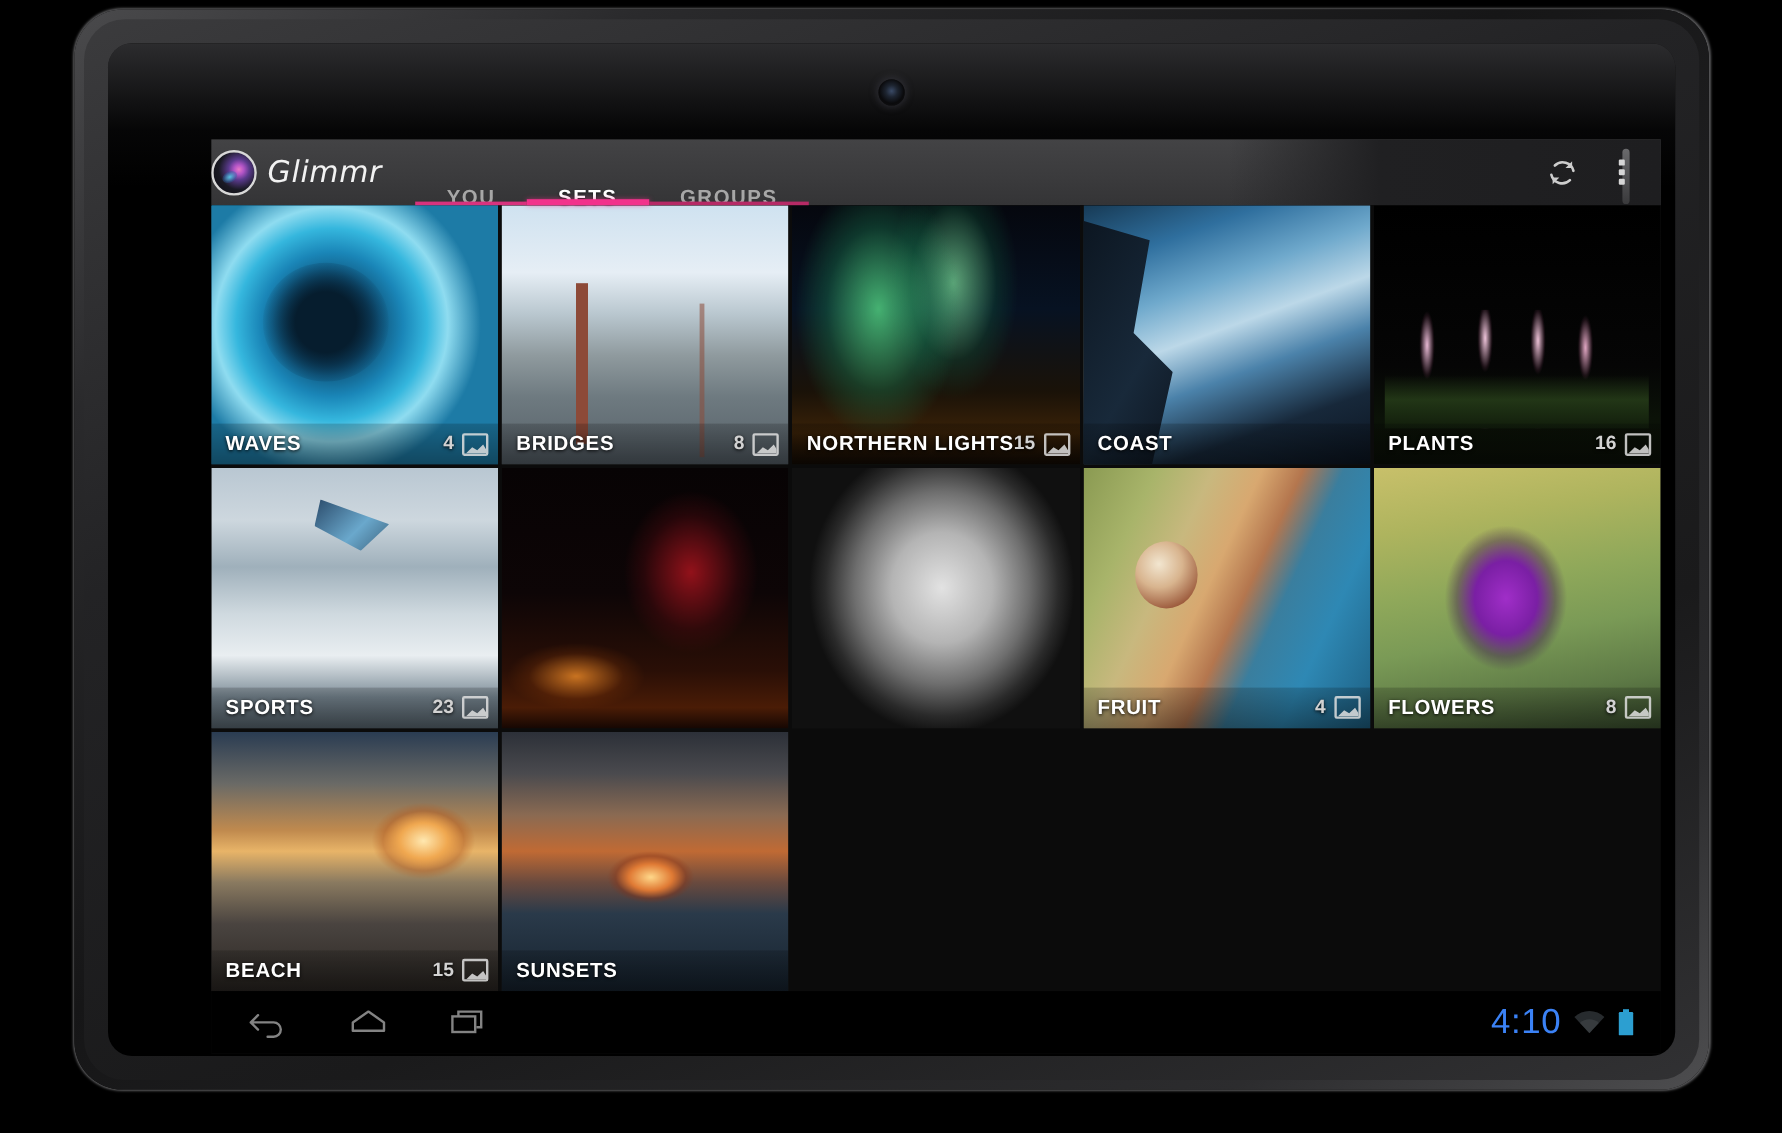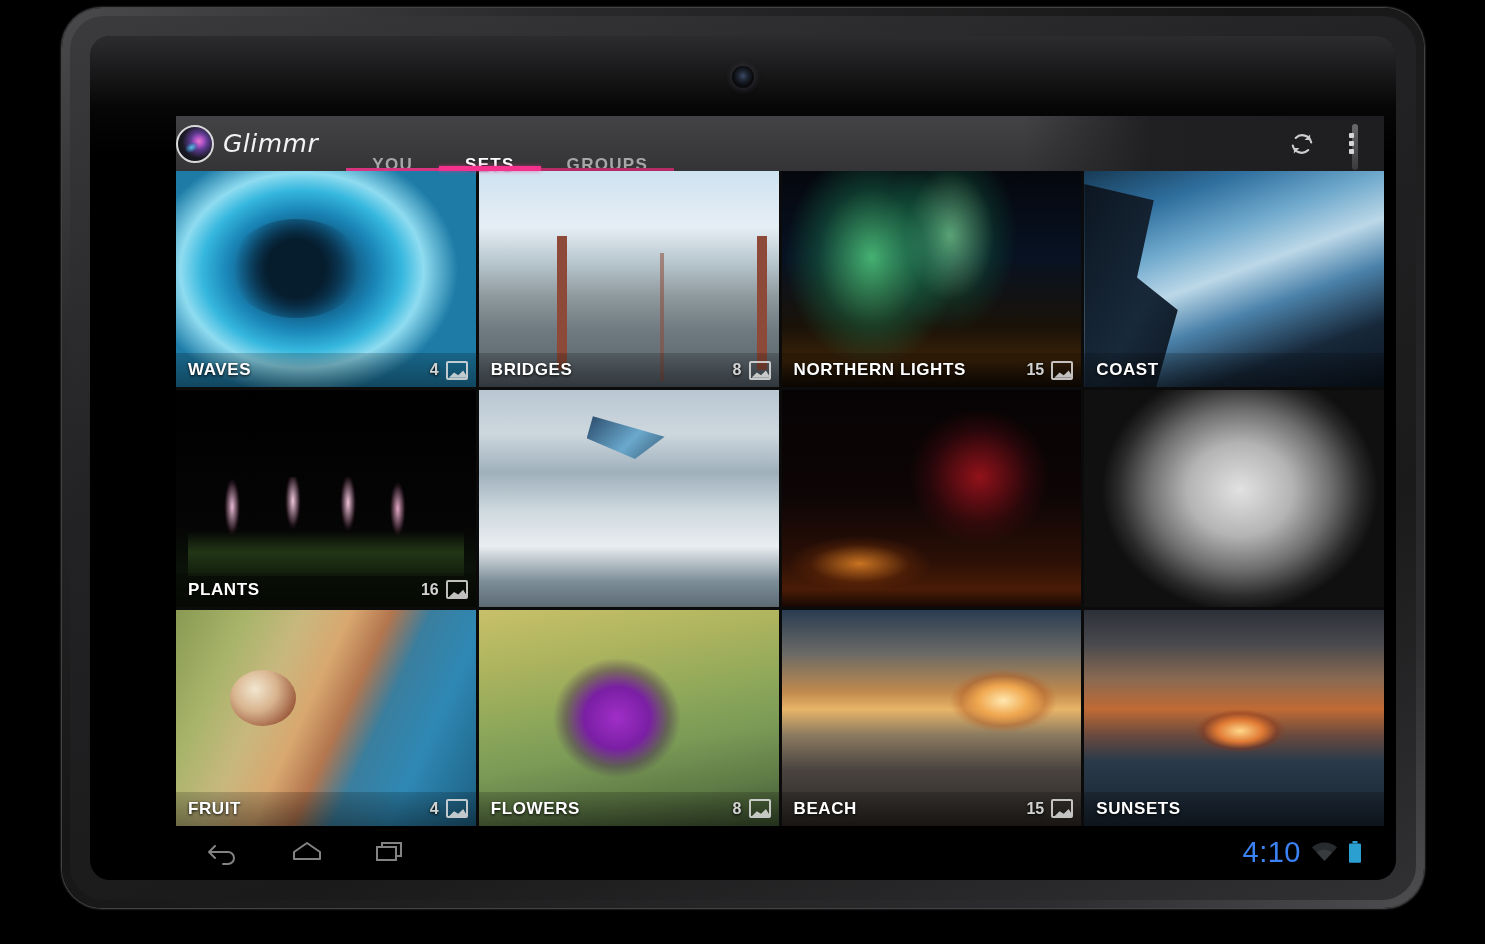--- a/index.html
+++ b/index.html
@@ -113,21 +113,21 @@
 
   #action-icons { margin-left: auto; display: flex; align-items: center; gap: 26px; padding-right: 22px; z-index: 3; }
   .ico { width: 26px; height: 26px; opacity: .92; cursor: pointer; }
   .dots { display: flex; flex-direction: column; gap: 3px; align-items: center; cursor: pointer; padding: 2px 8px; }
   .dots i { display: block; width: 5px; height: 5px; background: #d6d6d6; border-radius: 1px; }
 
   
   #grid {
     position: absolute; left: 0; top: 55px; right: 0; bottom: 52px;
     display: grid;
-    grid-template-columns: repeat(4, 1fr);
+    grid-template-columns: repeat(5, 1fr);
     grid-auto-rows: 1fr;
     gap: 3px;
     background: #0b0b0b;
     overflow: hidden;
   }
   .tile { position: relative; overflow: hidden; background: #111; }
   .photo { position: absolute; inset: 0; }
   .label-bar {
     position: absolute; left: 0; right: 0; bottom: 0; height: 34px;
     display: flex; align-items: center;
@@ -347,20 +347,27 @@
               <div class="label-bar">
                 <span class="label-name">PLANTS</span>
                 <div class="label-right">
                   <span class="count">16</span>
                   <span class="photo-ico"></span>
                 </div>
               </div>
             </div>
             <div class="tile">
               <div class="photo p-sports"></div>
+              <div class="label-bar">
+                <span class="label-name">SPORTS</span>
+                <div class="label-right">
+                  <span class="count">23</span>
+                  <span class="photo-ico"></span>
+                </div>
+              </div>
             </div>
             <div class="tile">
               <div class="photo p-zen"></div>
             </div>
             <div class="tile">
               <div class="photo p-portraits"></div>
             </div>
             <div class="tile">
               <div class="photo p-fruit"></div>
               <div class="label-bar">

